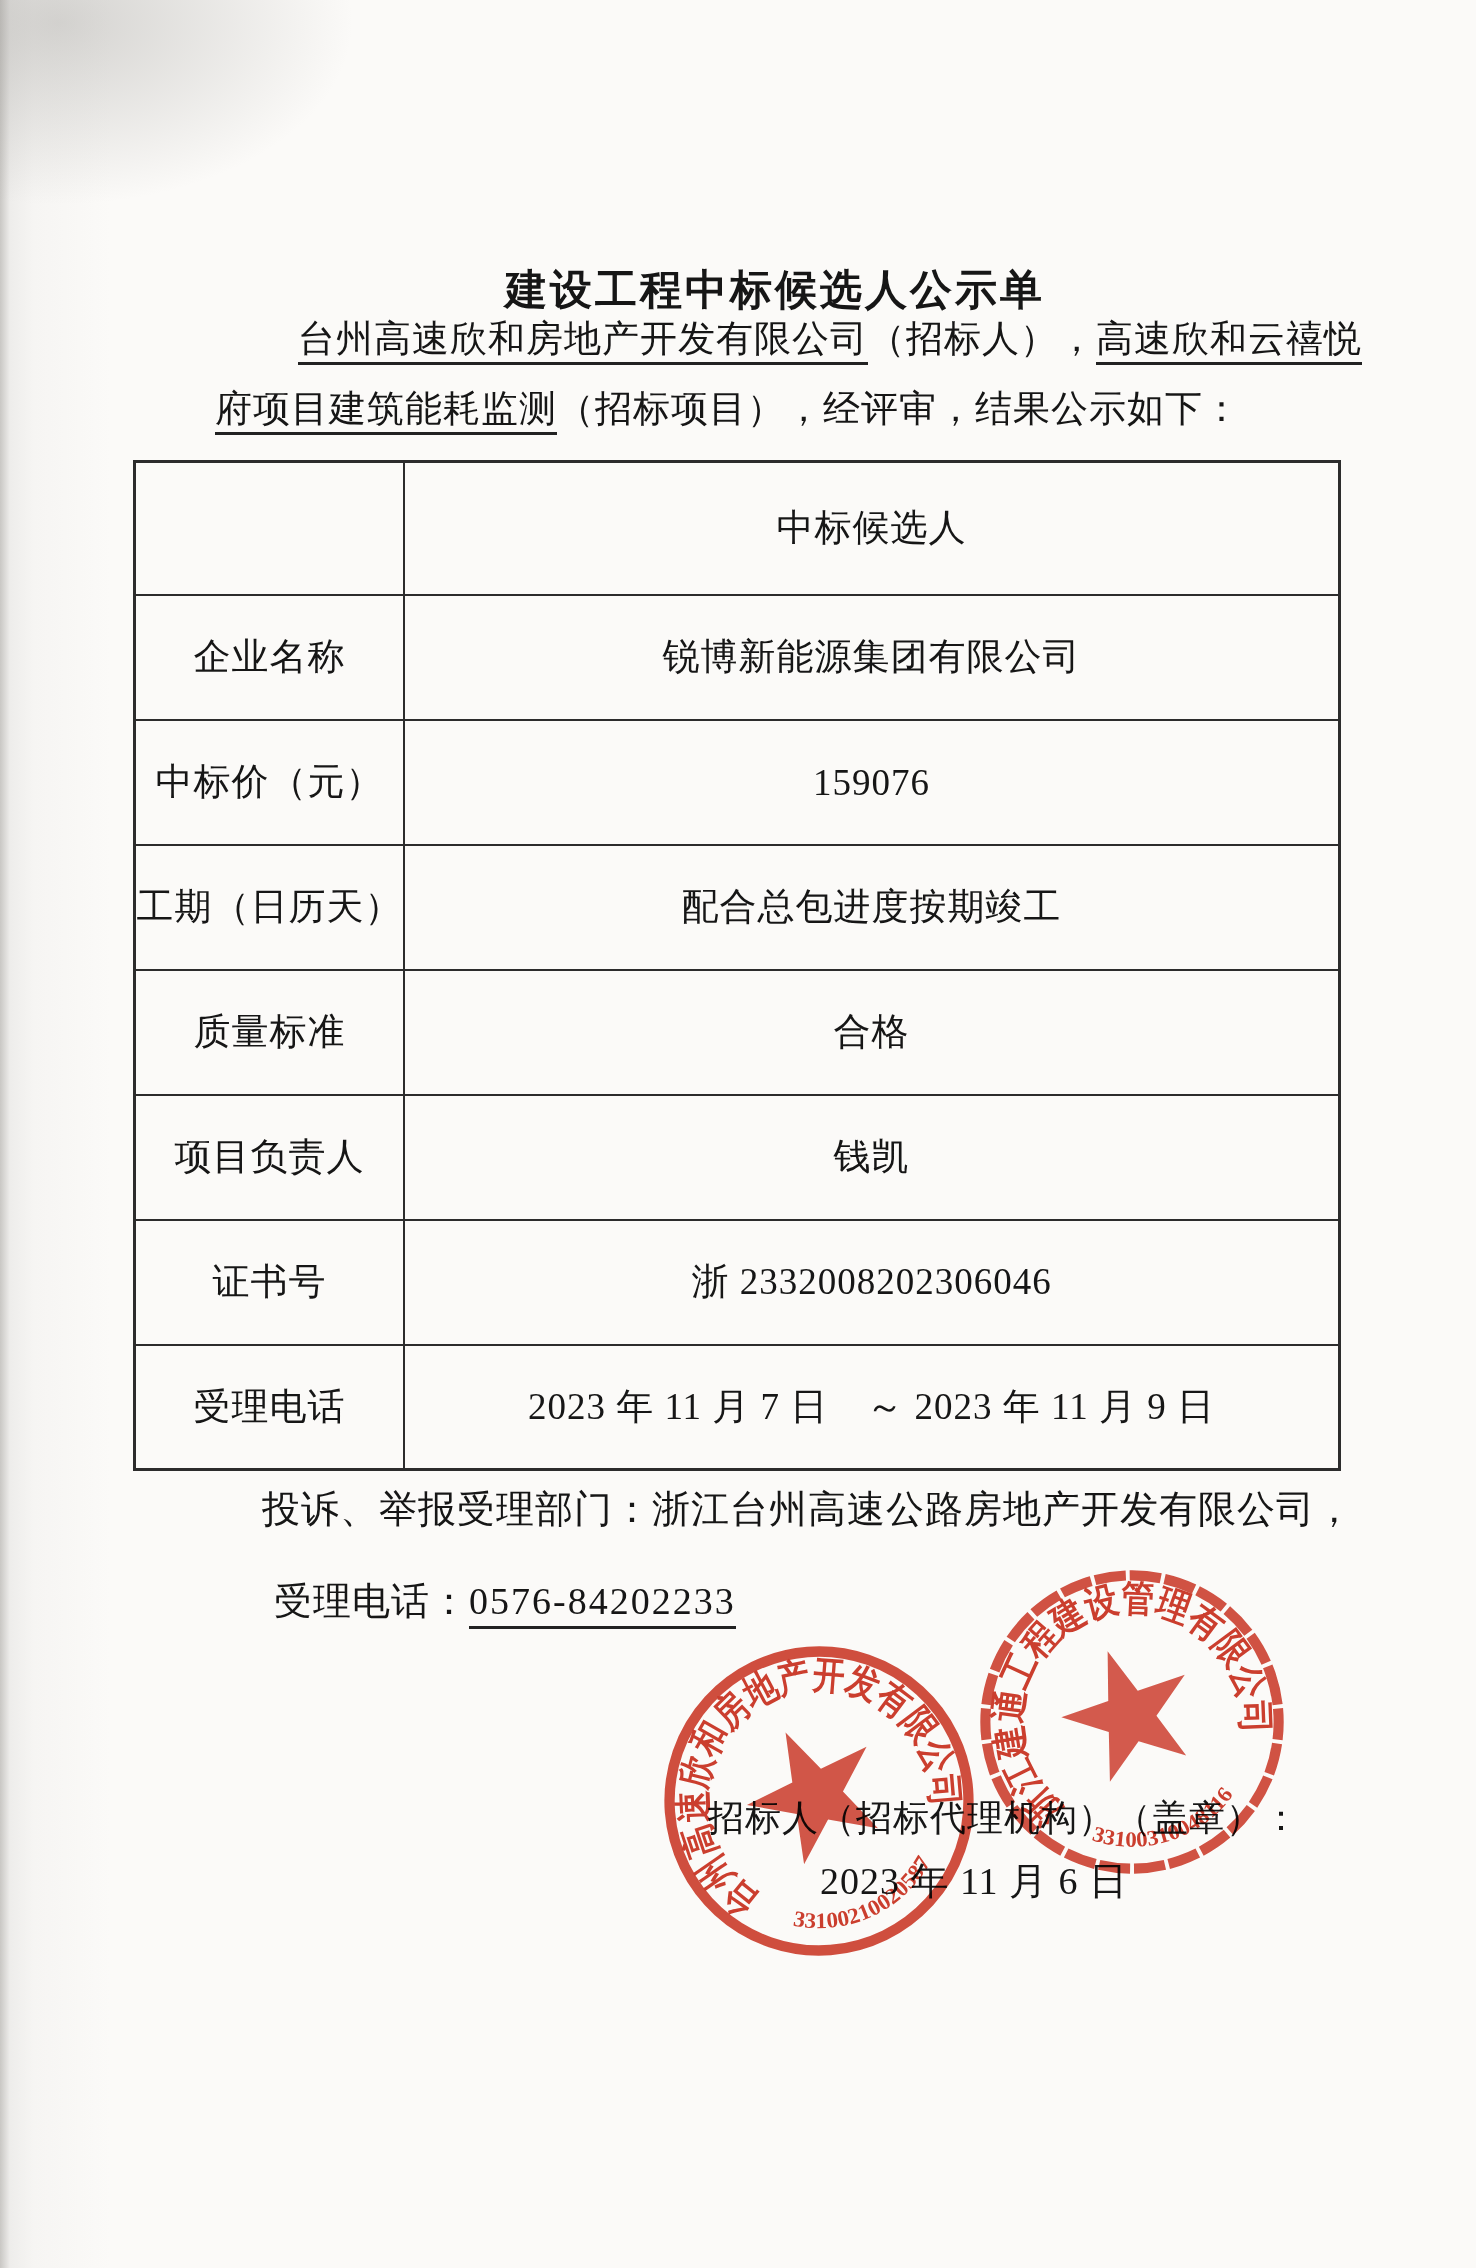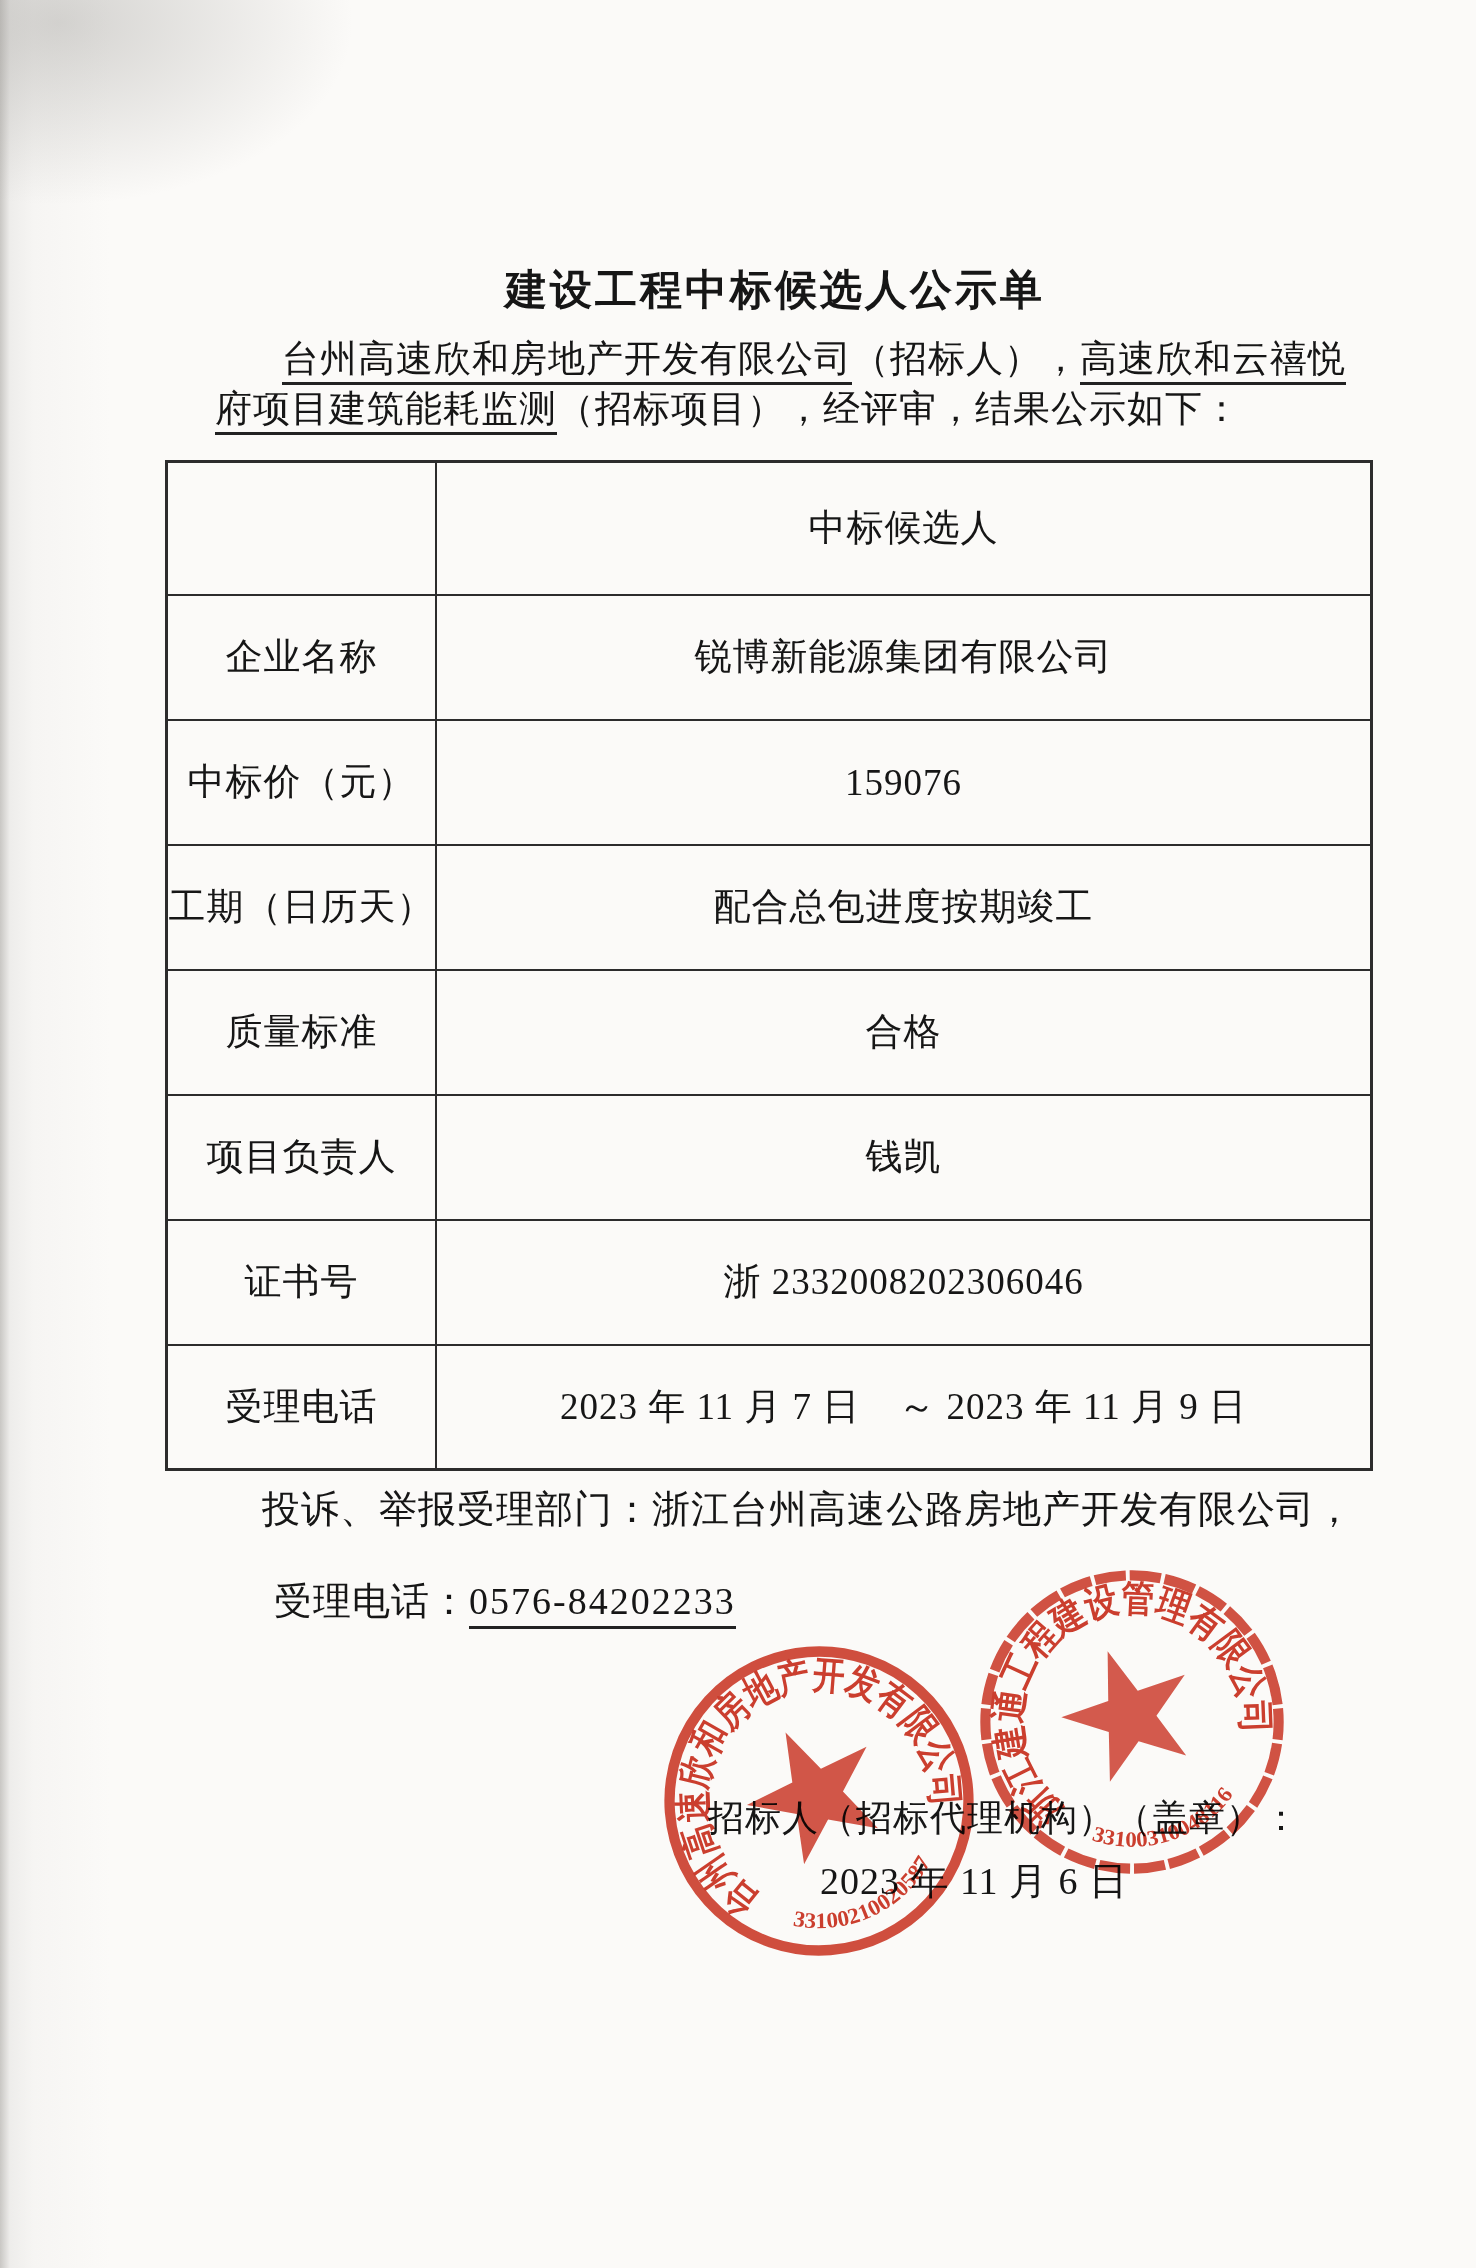--- a/index.html
+++ b/index.html
@@ -17,26 +17,26 @@
   }
   .title{
     position:absolute;top:234px;left:0;width:100%;
     text-align:center;
     font-family:"Liberation Serif","DejaVu Serif",serif;
     font-weight:bold;font-size:42px;letter-spacing:3px;
     color:#161616;
     margin-left:37px;
   }
   .intro-line{position:absolute;font-size:37px;letter-spacing:1px;white-space:nowrap;color:#161616;}
-  .intro-line1{top:314px;left:282px;margin-top:20px;}
+  .intro-line1{top:314px;left:298px;}
   .intro-line2{top:384px;left:215px;}
   .u{border-bottom:3px solid #222;padding-bottom:3px;}
   .doc-table{
     position:absolute;left:133px;top:460px;width:1208px;
-    border-collapse:collapse;table-layout:fixed;margin-left:32px;
+    border-collapse:collapse;table-layout:fixed;
   }
   .doc-table td{
     border:2px solid #2c2c2c;
     text-align:center;vertical-align:middle;
     font-size:37px;letter-spacing:1px;color:#161616;
     padding:0;
   }
   .doc-table .col-label{width:267px;}
   .doc-table tr{height:125px;}
   .doc-table tr.header-row{height:133px;}

